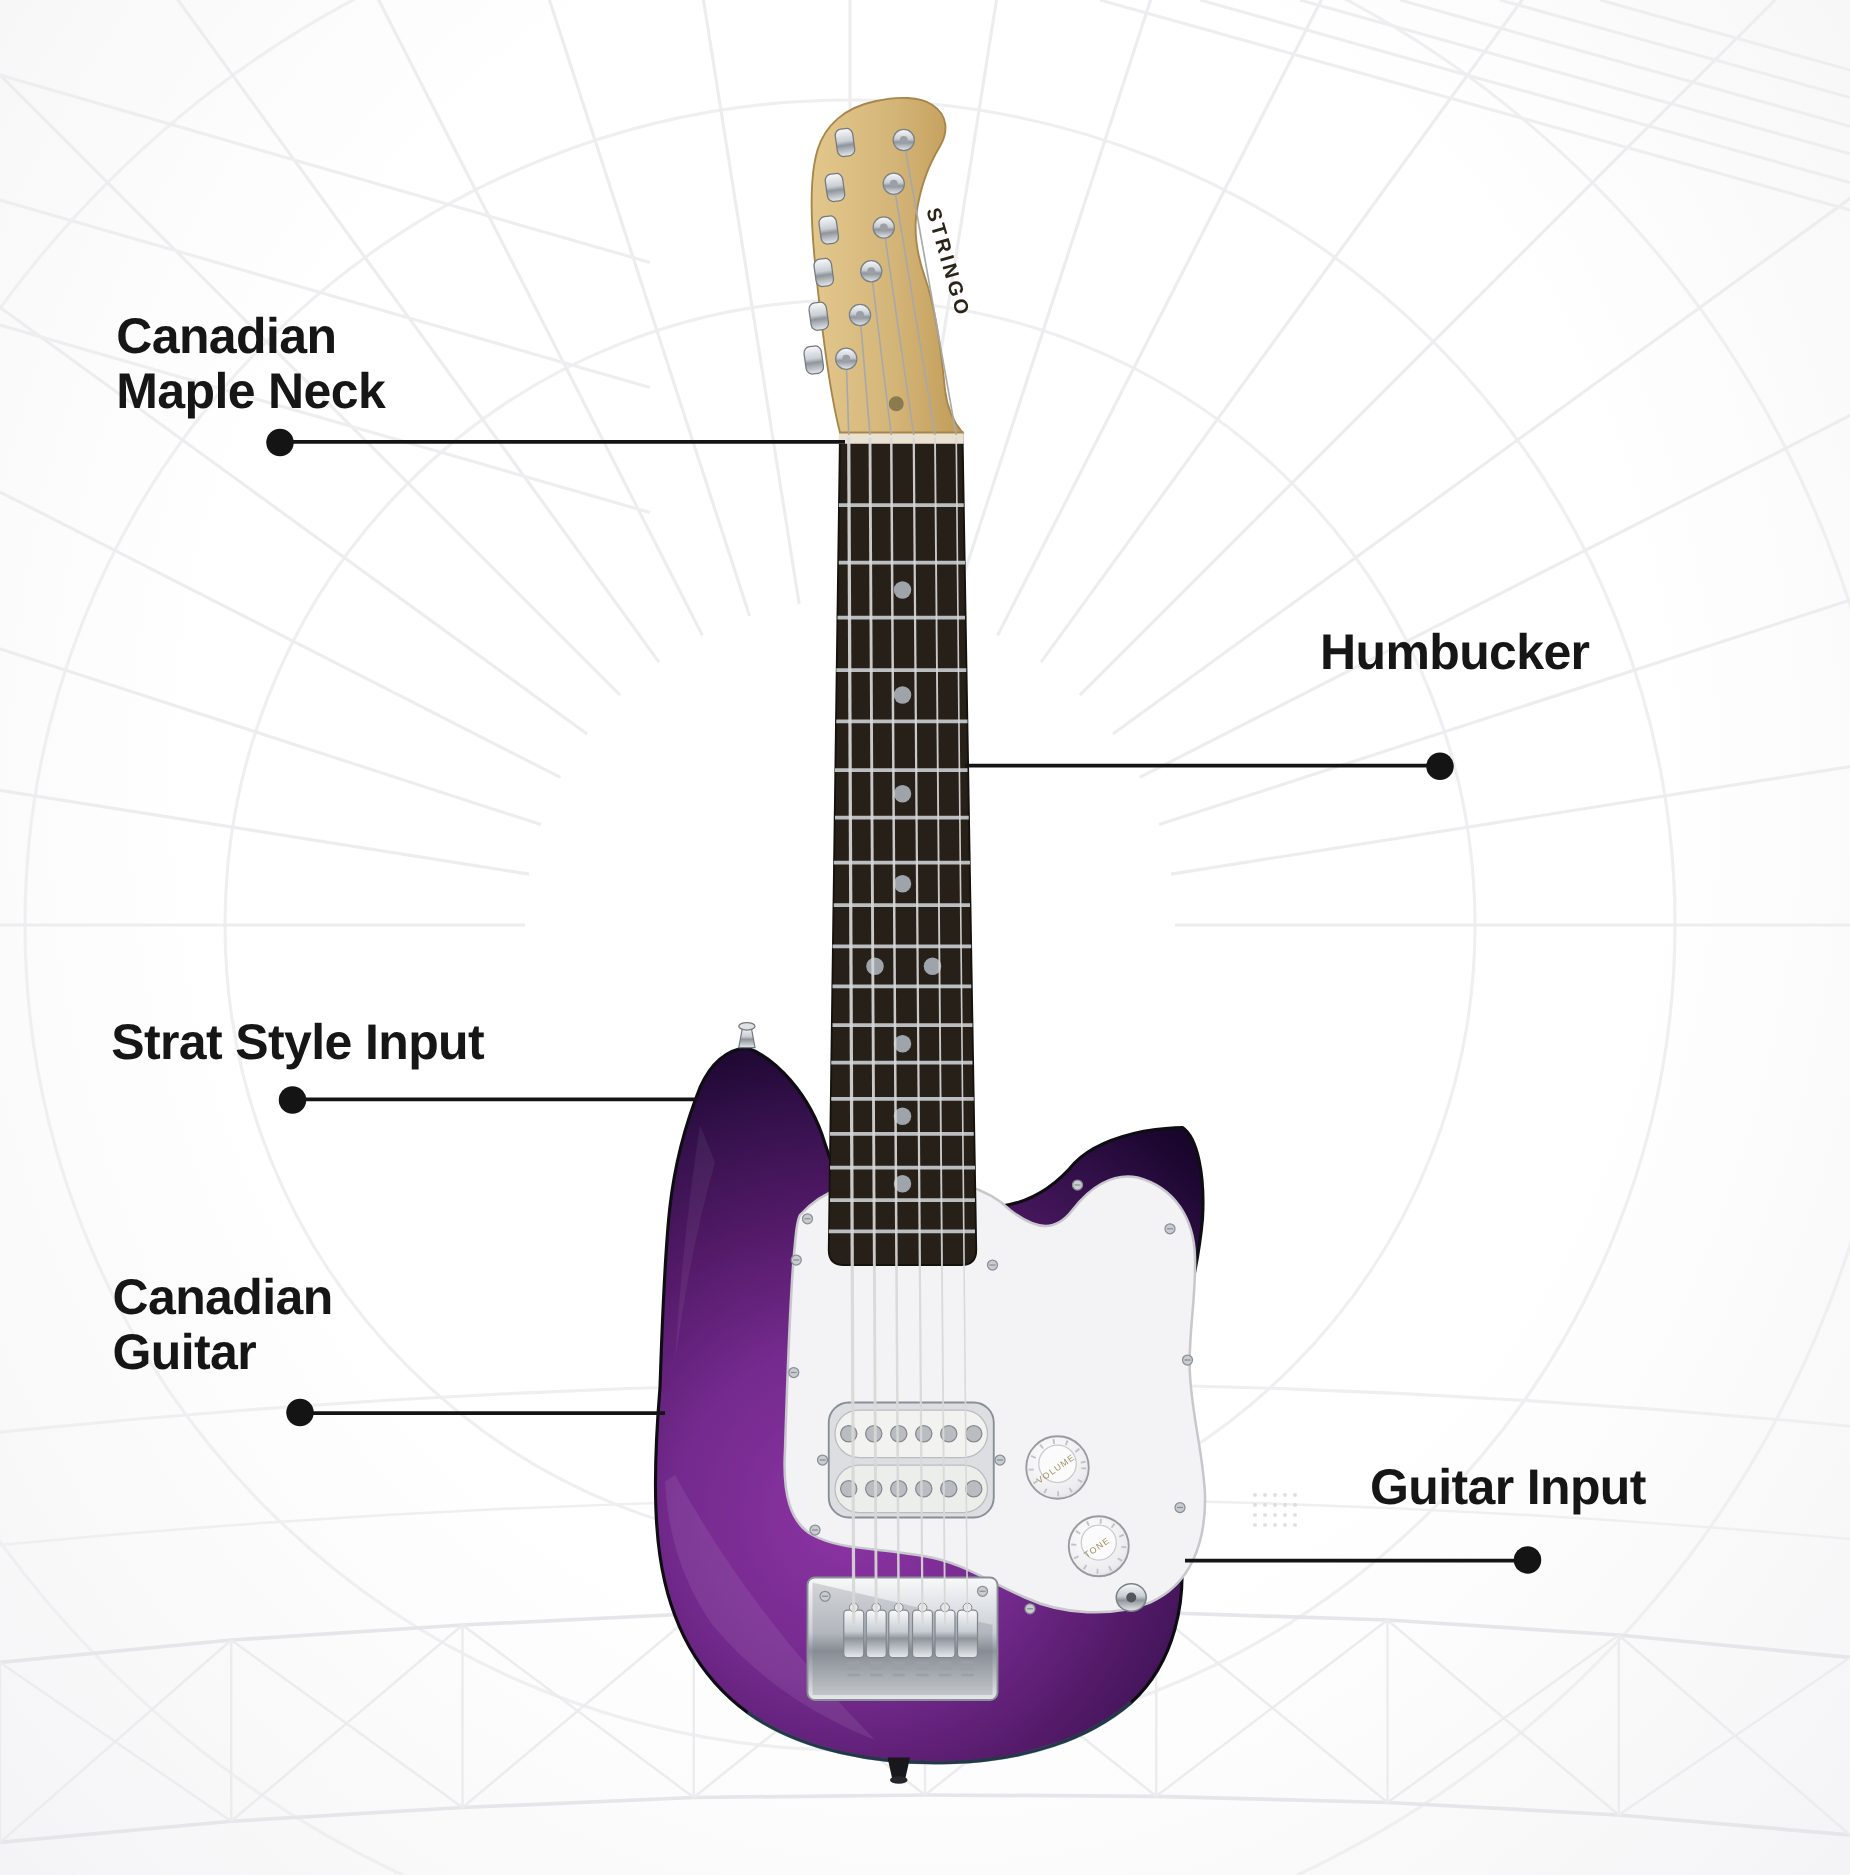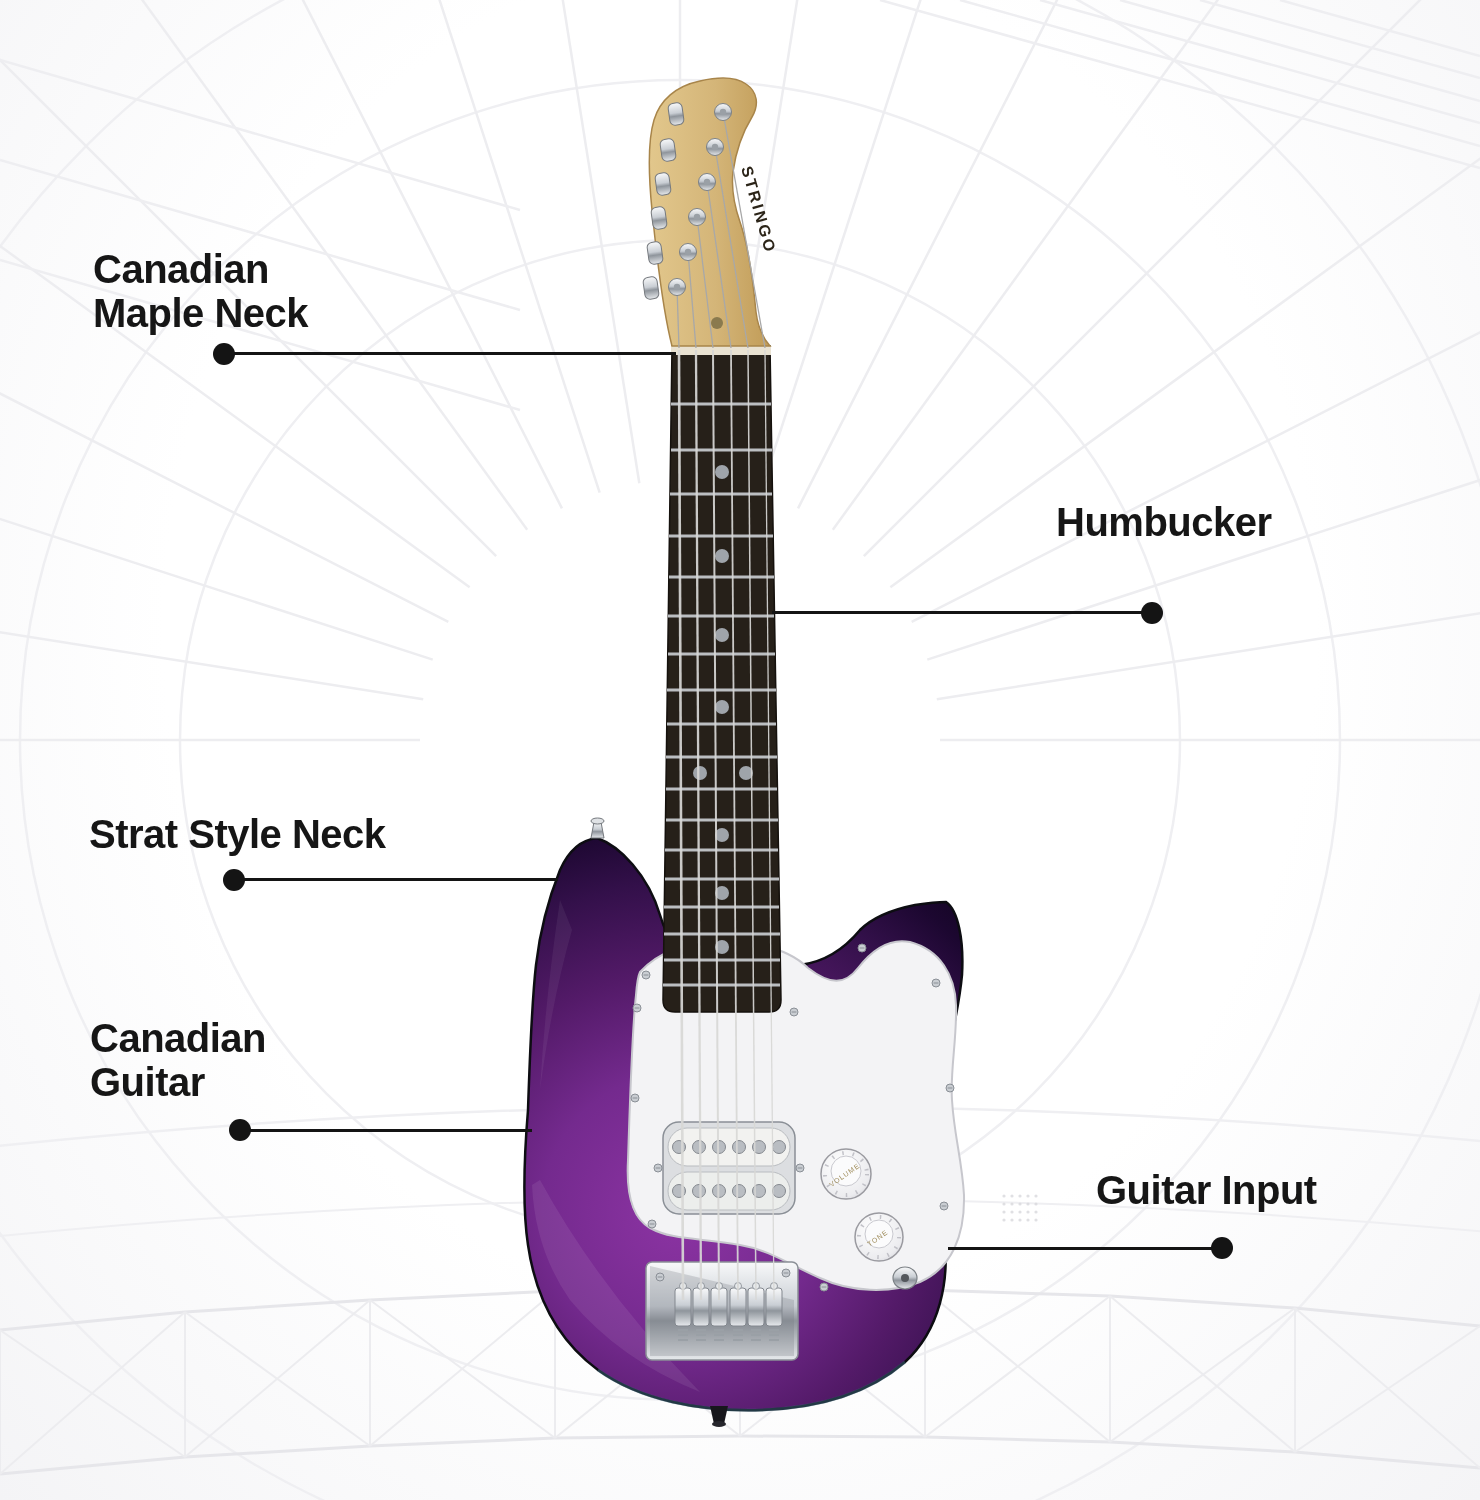--- a/index.html
+++ b/index.html
@@ -353,21 +353,21 @@
   <div class="leader" style="left:224px;top:352px;width:452px;"></div>
   <div class="leader-dot" style="left:213px;top:343px;"></div>
 
   <div class="ann" style="left:1056px;top:500px;">
     <span class="l">Humbucker</span>
   </div>
   <div class="leader" style="left:772px;top:611px;width:380px;"></div>
   <div class="leader-dot" style="left:1141px;top:602px;"></div>
 
   <div class="ann" style="left:89px;top:812px;">
-    <span class="l">Strat Style Neck</span>
+    <span class="l">Strat Style Input</span>
   </div>
   <div class="leader" style="left:234px;top:878px;width:324px;"></div>
   <div class="leader-dot" style="left:223px;top:869px;"></div>
 
   <div class="ann" style="left:90px;top:1016px;">
     <span class="l">Canadian</span>
     <span class="l">Guitar</span>
   </div>
   <div class="leader" style="left:240px;top:1129px;width:292px;"></div>
   <div class="leader-dot" style="left:229px;top:1119px;"></div>

